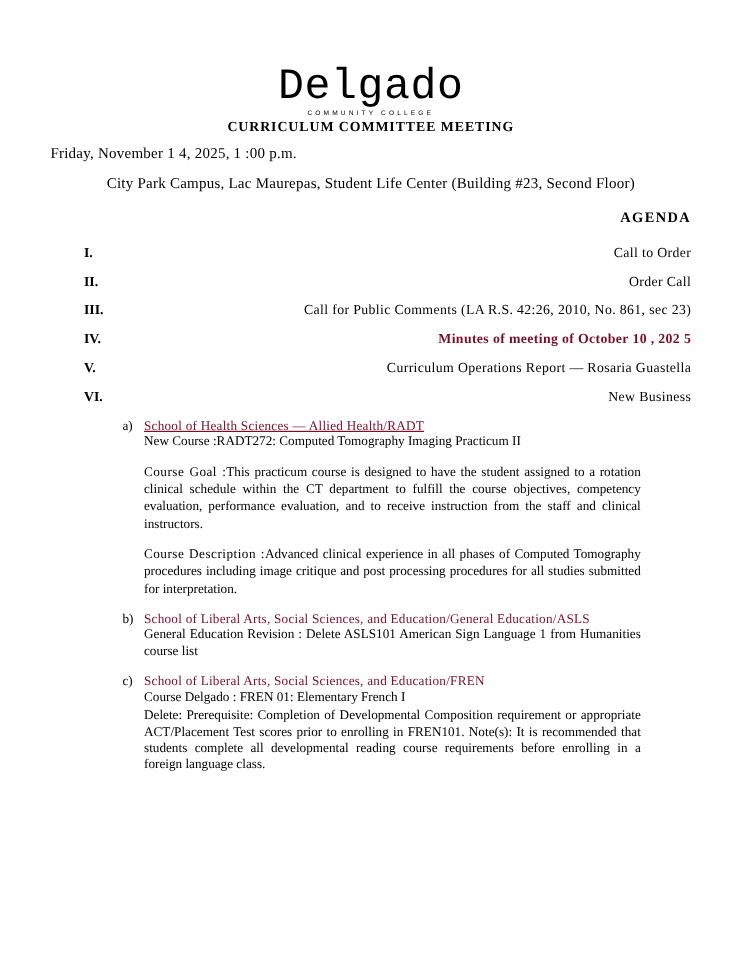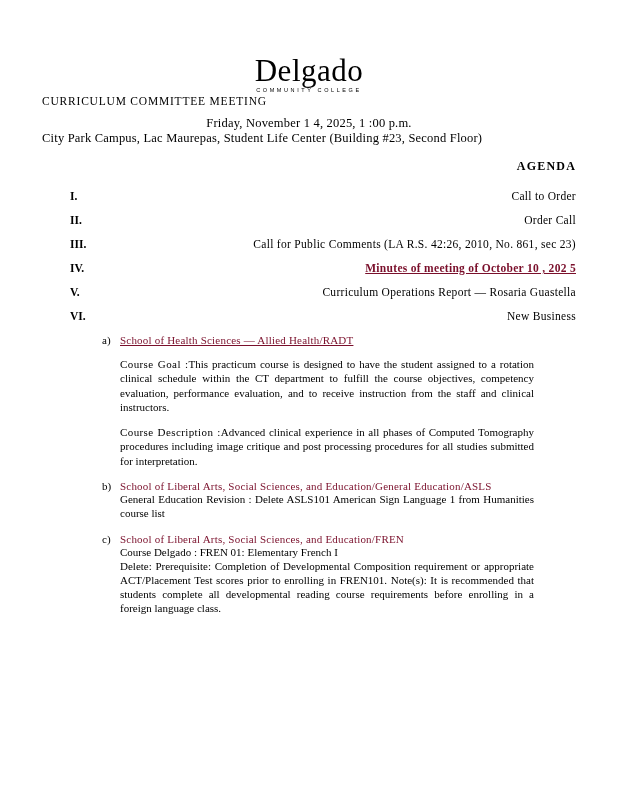--- a/index.html
+++ b/index.html
@@ -20,49 +20,49 @@
     height: 800px;
     box-sizing: border-box;
     padding: 55px 42px 0 42px;
   }
   
   .logo-block {
     text-align: center;
     margin-bottom: 2px;
   }
   .logo-word {
-    font-family: Liberation Serif, serif;
-    font-size: 31px;
+    font-family: Liberation Mono, monospace;
+    font-size: 36px;
     letter-spacing: 0.5px;
     line-height: 1.0;
     font-weight: normal;
   }
   .logo-sub {
     font-family: "Liberation Sans", sans-serif;
     font-size: 5.5px;
     letter-spacing: 2.6px;
     margin-top: 1px;
   }
   
   .doc-title {
+    text-align: center;
     font-size: 11.5px;
     letter-spacing: 0.8px;
-    font-weight: normal;
+    font-weight: bold;
     margin-top: 0;
   }
   .meeting-line {
-    text-align: center;
     font-size: 12.5px;
     margin-top: 9px;
     letter-spacing: 0.2px;
   }
   .location-line {
-    text-align: left;
+    text-align: center;
     font-size: 12.5px;
-    margin-top: 0;
+    margin-top: 10px;
     letter-spacing: 0.2px;
   }
   .agenda-word {
     text-align: right;
     font-size: 12px;
     font-weight: bold;
     letter-spacing: 1.2px;
     margin-top: 13px;
   }
   
@@ -82,21 +82,20 @@
     padding-left: 28px;
     box-sizing: content-box;
   }
   .agenda-text {
     flex: 1;
     letter-spacing: 0.3px;
     text-align: right;
   }
   .link {
     color: #7a0f2b;
-    text-decoration: underline;
     font-weight: bold;
   }
   
   .subitems {
     margin-top: 4px;
   }
   .subitem {
     display: flex;
     align-items: flex-start;
     margin-top: 12px;
@@ -183,20 +182,21 @@
     </div>
 
   </div>
 
   <div class="subitems">
 
     <div class="subitem">
       <div class="sub-letter">a)</div>
       <div class="sub-body">
         <div class="sub-head u">School  of Health  Sciences   — Allied  Health/RADT</div>
+        <div class="sub-line">New  Course :RADT272: Computed Tomography Imaging Practicum II</div>
         <div class="para">
           <span class="lbl">Course  Goal :</span><span>This practicum course  is designed  to have  the student assigned to a rotation  clinical schedule  within  the CT department to  fulfill  the course objectives, competency evaluation,  performance  evaluation,  and  to receive  instruction from the staff and clinical instructors.</span>
         </div>
         <div class="para">
           <span class="lbl">Course  Description  :</span><span>Advanced  clinical experience  in all phases of Computed Tomography procedures  including  image  critique  and post processing  procedures  for all studies submitted  for interpretation.</span>
         </div>
       </div>
     </div>
 
     <div class="subitem">

